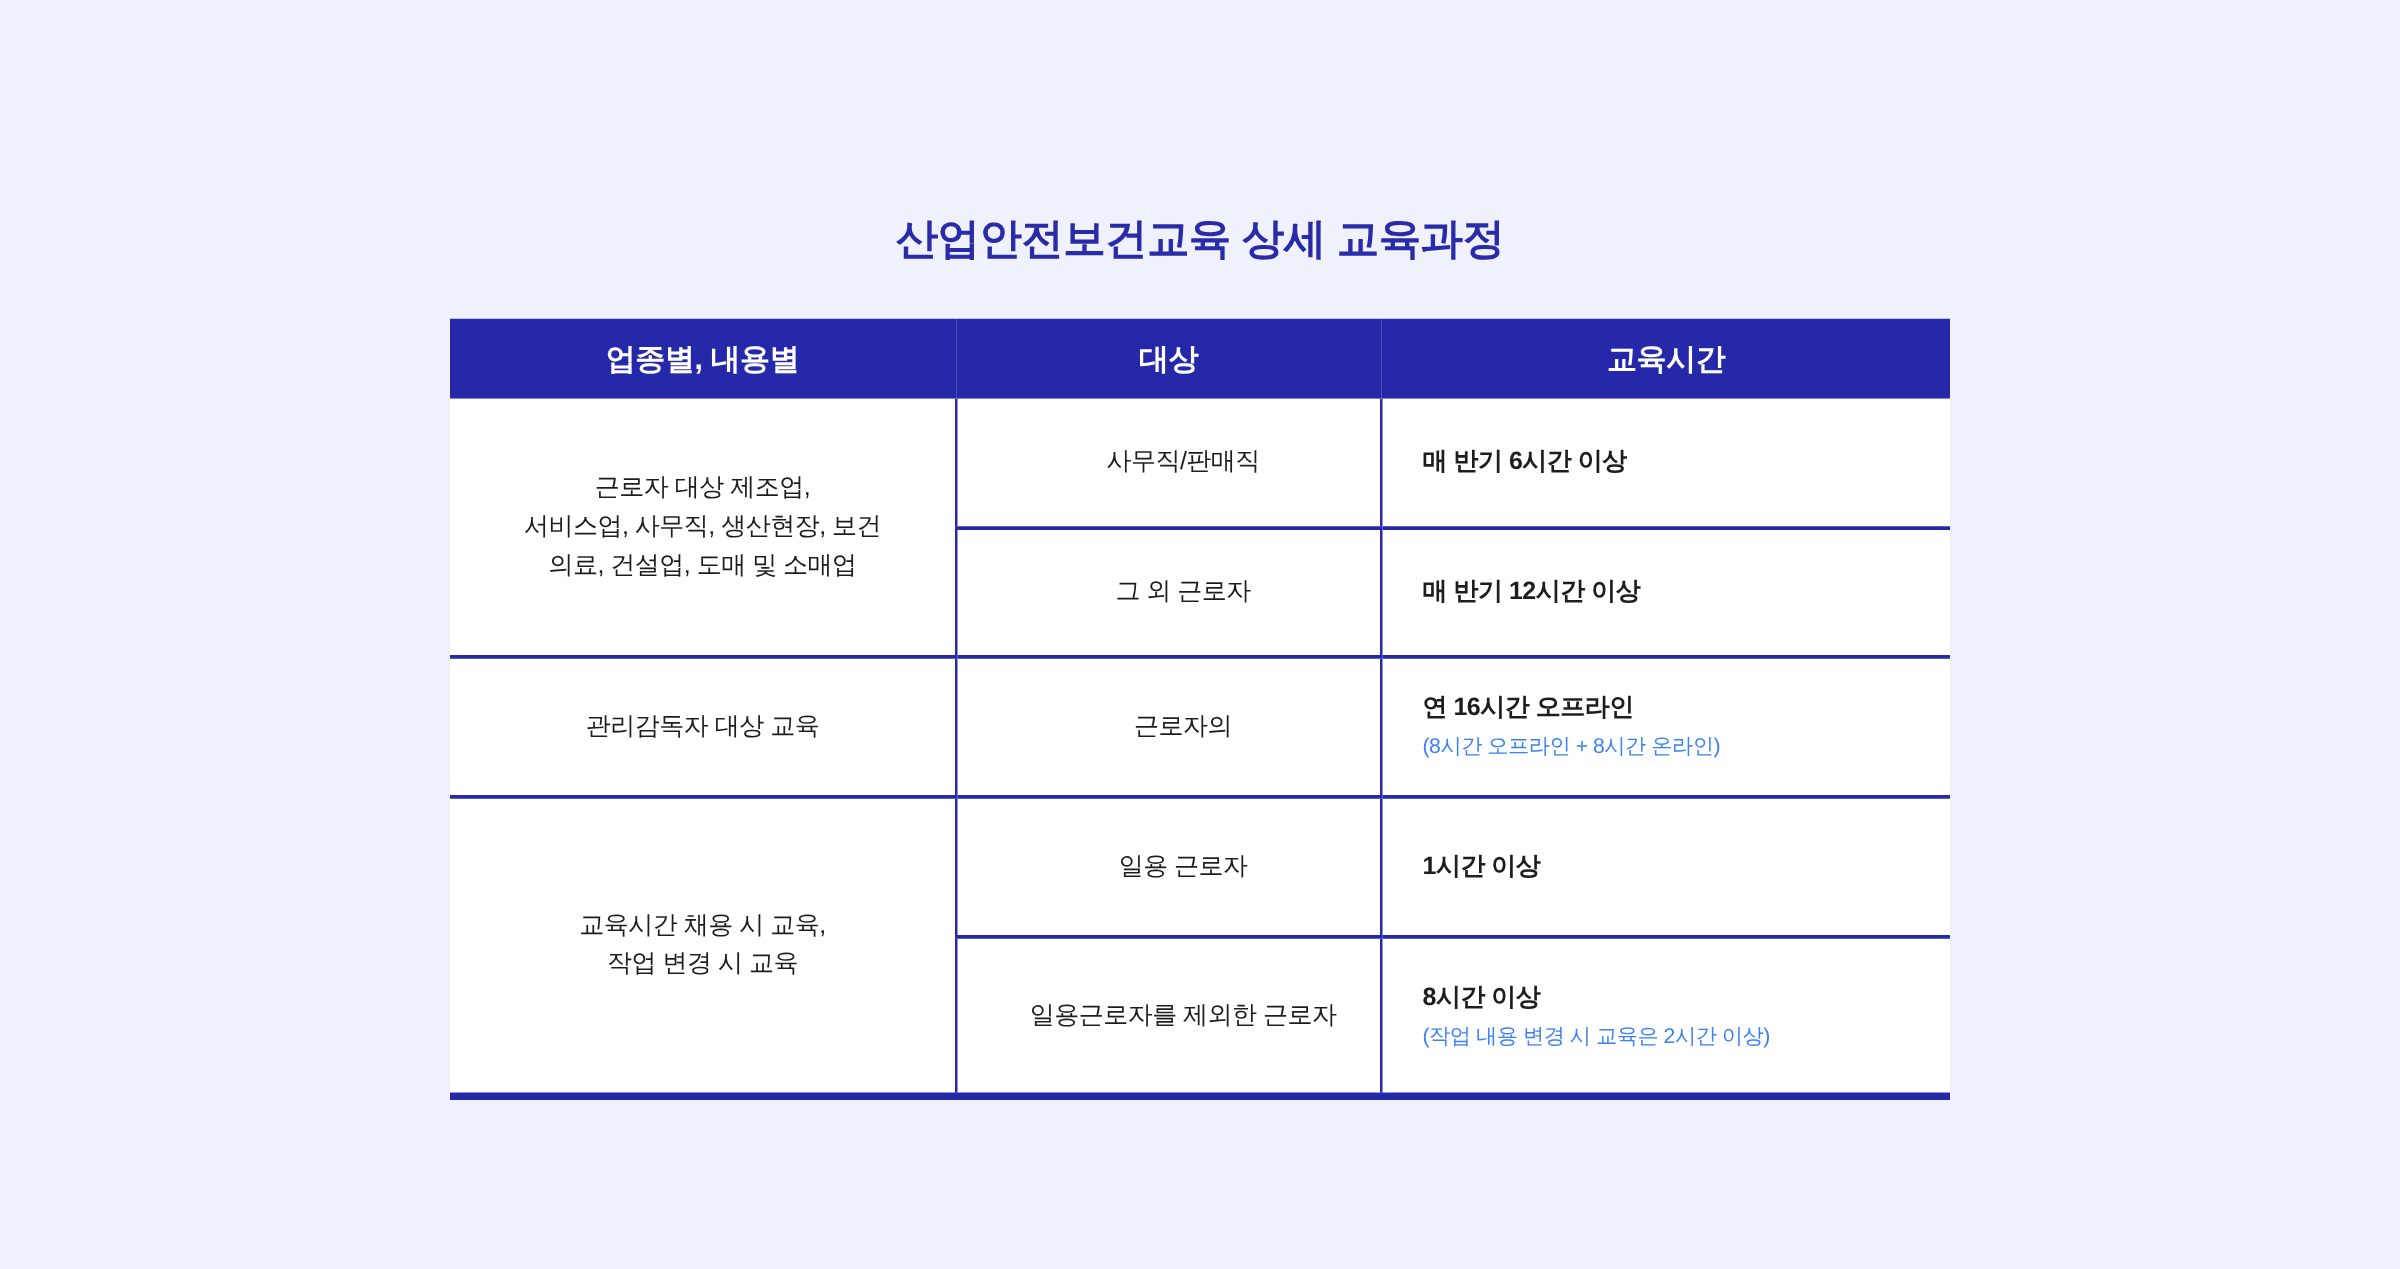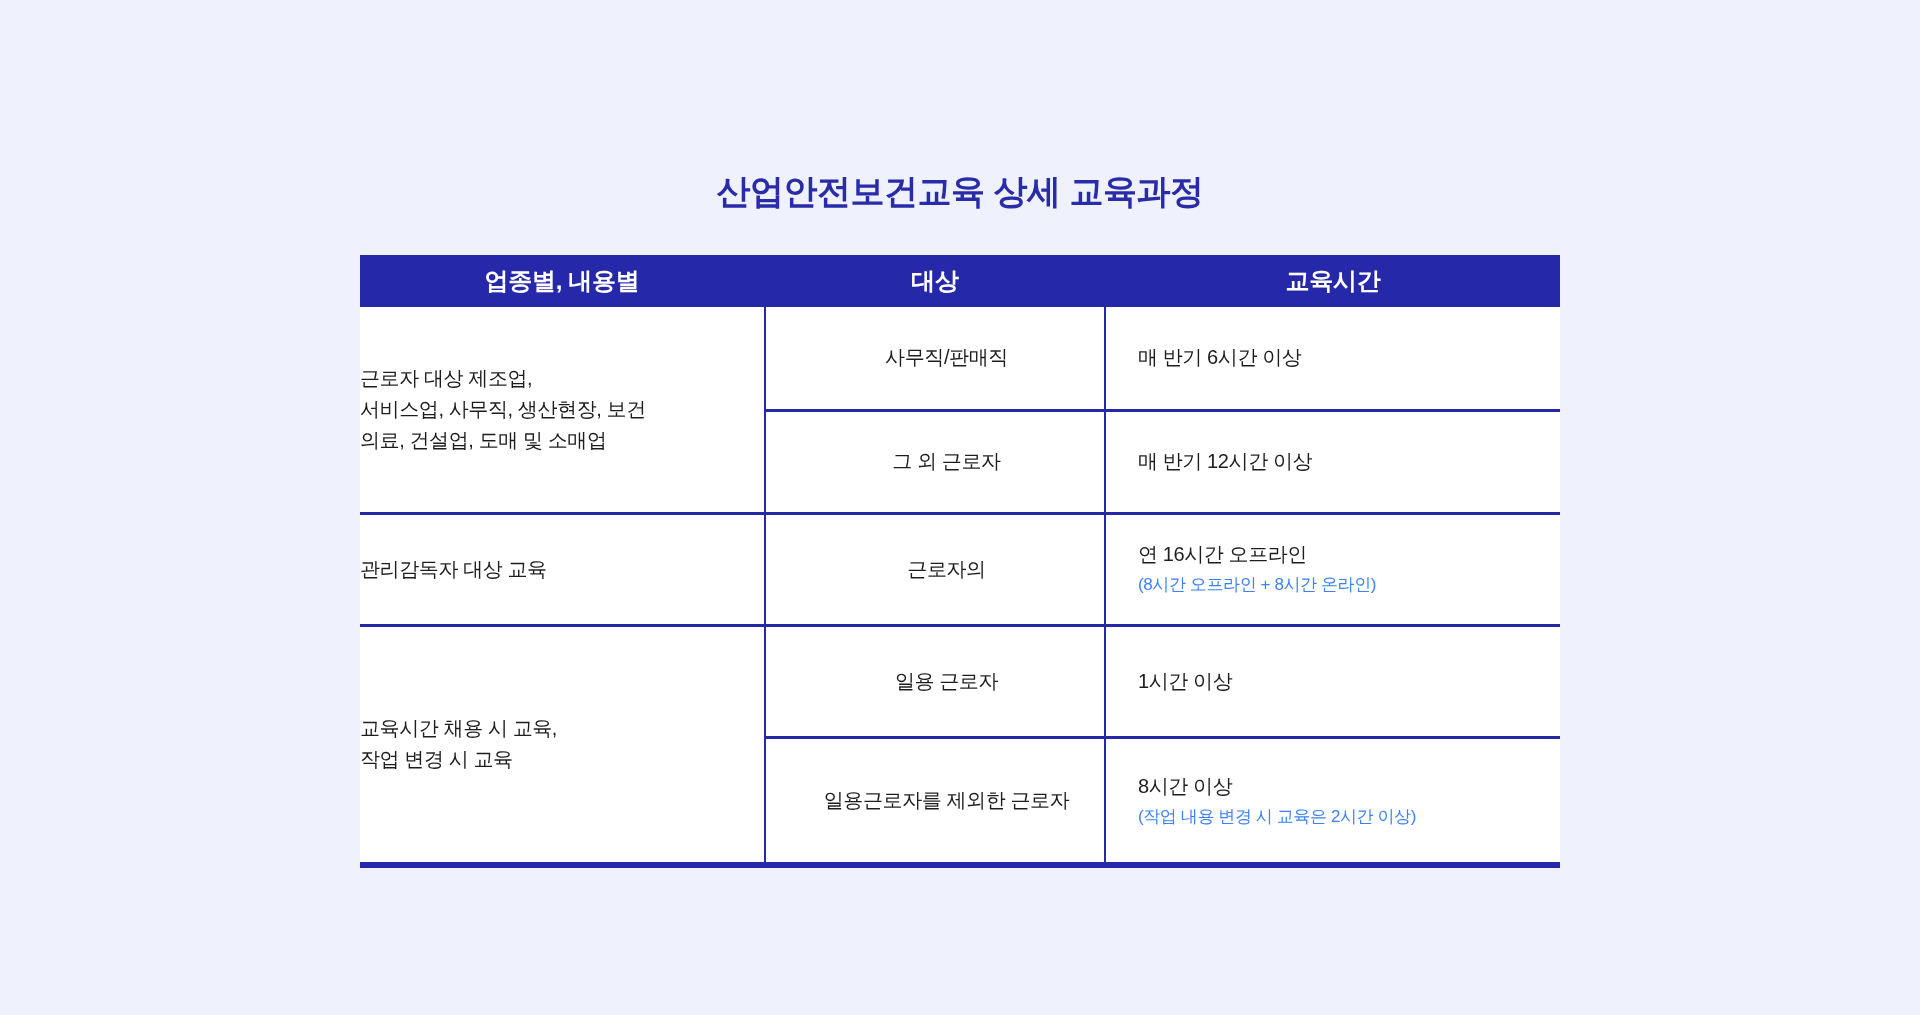--- a/index.html
+++ b/index.html
@@ -55,21 +55,21 @@
   table.course-table col.c1 { width: 405px; }
   table.course-table col.c2 { width: 340px; }
   table.course-table col.c3 { width: 455px; }
 
   thead th {
     background: #2528a8;
     color: #ffffff;
     font-size: 24px;
     font-weight: 700;
     letter-spacing: -0.3px;
-    height: 52px;
+    height: 64px;
     padding: 0;
     text-align: center;
     vertical-align: middle;
     border: 0;
   }
 
   tbody td {
     background: #ffffff;
     font-size: 20px;
     color: #1d1d1d;
@@ -91,38 +91,39 @@
   thead th.col-hours {
     border-left-color: transparent;
   }
 
   
   tr.sep-full > td { border-top: 3px solid #2528a8; }
   tr.sep-partial > td.col-target,
   tr.sep-partial > td.col-hours { border-top: 3px solid #2528a8; }
 
   td.col-category {
+    text-align: center;
   }
   td.col-target {
     text-align: center;
     padding-left: 23px;
   }
   td.col-hours {
     text-align: left;
     padding-left: 32px;
   }
 
   .cell-main {
     display: block;
     font-size: 20px;
     color: #1d1d1d;
     font-weight: 400;
   }
   td.col-hours .cell-main {
-    font-weight: 400;
+    font-weight: 700;
   }
   .cell-note {
     display: block;
     font-size: 17px;
     color: #3b82f6;
     margin-top: 2px;
     letter-spacing: -0.4px;
   }
   .cell-note:empty { display: none; }
 

